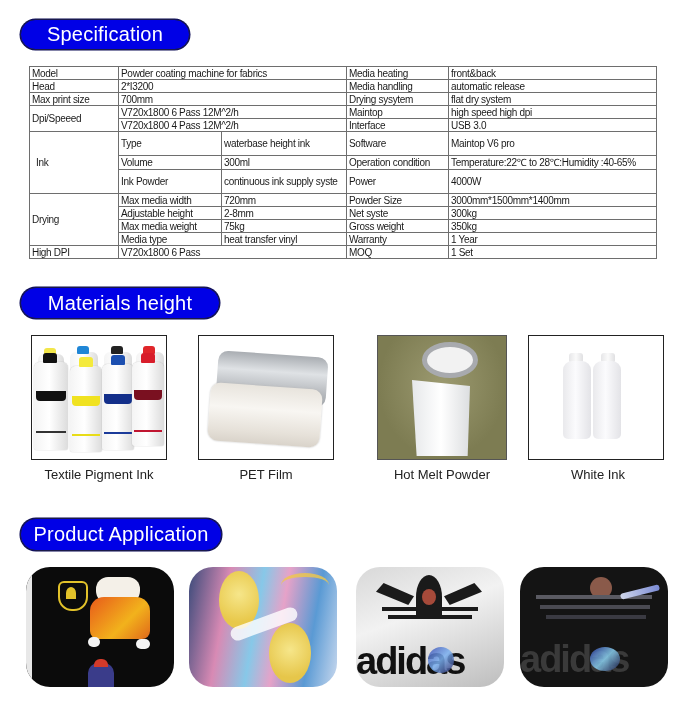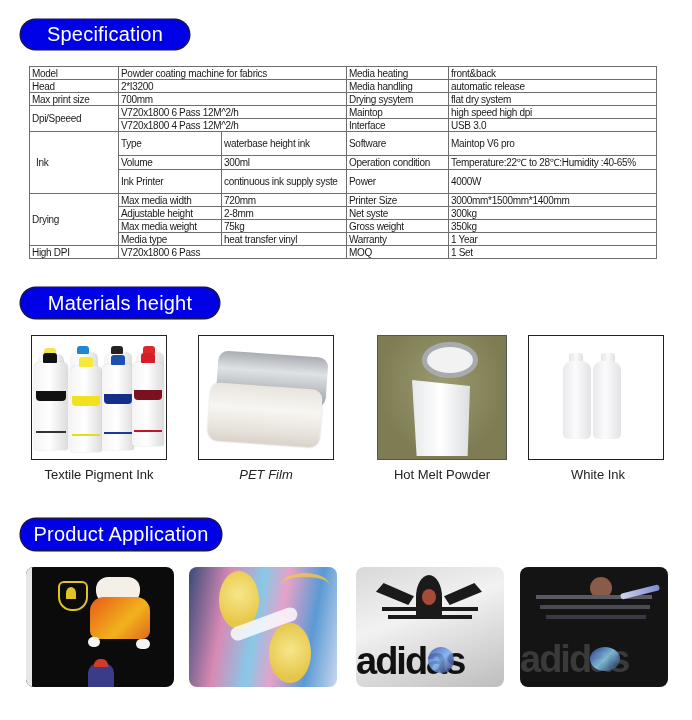--- a/index.html
+++ b/index.html
@@ -15,21 +15,21 @@
   table.spec { position:absolute; left:29px; top:66px; border-collapse:collapse; table-layout:fixed;
                font-family:"Liberation Sans", sans-serif; font-size:10px; color:#1a1a1a; letter-spacing:-0.3px; }
   table.spec td { border:1px solid #6e6e6e; padding:0 2px; line-height:11px; vertical-align:middle; white-space:nowrap; overflow:hidden; }
   table.spec tr { height:13px; }
   table.spec tr.tall { height:24px; }
   table.spec tr.mid { height:14px; }
 
   .mat-card { position:absolute; top:335px; width:136px; height:125px; border:1.5px solid #222; background:#fff; overflow:hidden; box-sizing:border-box; }
   .mat-label { position:absolute; top:467px; font-size:13px; color:#222; text-align:center; width:180px; }
 
-  .app-card { position:absolute; top:567px; width:148px; height:120px; border-radius:8px; overflow:hidden; }
+  .app-card { position:absolute; top:567px; width:148px; height:120px; border-radius:24px; overflow:hidden; }
 
   
   .bottle { position:absolute; background:linear-gradient(90deg,#f4f4f4,#ffffff 45%,#dcdcdc); border-radius:6px 6px 3px 3px; }
   .cap { position:absolute; border-radius:3px 3px 1px 1px; }
   .drip { position:absolute; height:10px; border-radius:0 0 4px 4px; }
   .band { position:absolute; height:2px; }
 
   
   .roll { position:absolute; border-radius:10px; }
 
@@ -90,31 +90,31 @@
     <td>Software</td>
     <td>Maintop V6 pro</td>
   </tr>
   <tr class="mid">
     <td>Volume</td>
     <td>300ml</td>
     <td>Operation condition</td>
     <td>Temperature:22℃ to 28℃:Humidity :40-65%</td>
   </tr>
   <tr class="tall">
-    <td>Ink Printer</td>
+    <td>Ink Powder</td>
     <td>continuous ink supply syste</td>
     <td>Power</td>
     <td>4000W</td>
   </tr>
 
   <tr>
     <td rowspan="4">Drying</td>
     <td>Max media width</td>
     <td>720mm</td>
-    <td>Printer Size</td>
+    <td>Powder Size</td>
     <td>3000mm*1500mm*1400mm</td>
   </tr>
   <tr>
     <td>Adjustable height</td>
     <td>2-8mm</td>
     <td>Net syste</td>
     <td>300kg</td>
   </tr>
   <tr>
     <td>Max media weight</td>
@@ -164,21 +164,21 @@
   <div class="cap" style="left:109px;top:17px;width:14px;height:10px;background:#d81d2a;"></div>
   <div class="drip" style="left:102px;top:54px;width:28px;background:#7a1020;"></div>
   <div class="band" style="left:102px;top:94px;width:28px;background:#c01530;"></div>
 </div>
 <div class="mat-label" style="left:9px;">Textile Pigment Ink</div>
 
 <div class="mat-card" style="left:198px;">
   <div class="roll" style="left:18px;top:18px;width:110px;height:50px;background:linear-gradient(180deg,#a9adb2,#dfe2e5 35%,#b9bcc0 70%,#9ea2a7);transform:rotate(4deg);"></div>
   <div class="roll" style="left:10px;top:50px;width:112px;height:58px;background:linear-gradient(180deg,#e8e4dd,#f8f6f2 40%,#e6e1d9 80%,#d9d3ca);transform:rotate(4deg);box-shadow:0 0 2px #bbb;"></div>
 </div>
-<div class="mat-label" style="left:176px;font-style:italic;">PET Film</div>
+<div class="mat-label" style="left:176px;">PET Film</div>
 
 <div class="mat-card" style="left:377px;width:130px;background:#8a8a5a;border-color:#555;">
   <div style="position:absolute;inset:0;background:radial-gradient(ellipse at 50% 40%,#9c9a70,#7d7c52 70%);"></div>
   <div style="position:absolute;left:44px;top:6px;width:56px;height:36px;border-radius:50%;border:5px solid #a8aaae;background:#f2f2f2;box-sizing:border-box;"></div>
   <div style="position:absolute;left:34px;top:44px;width:58px;height:76px;background:linear-gradient(90deg,#e6e8ea,#ffffff 50%,#dcdee0);clip-path:polygon(0 0,100% 8%,96% 100%,8% 100%);"></div>
 </div>
 <div class="mat-label" style="left:352px;">Hot Melt Powder</div>
 
 <div class="mat-card" style="left:528px;">
   <div class="wcap" style="left:40px;top:17px;width:14px;height:10px;"></div>

